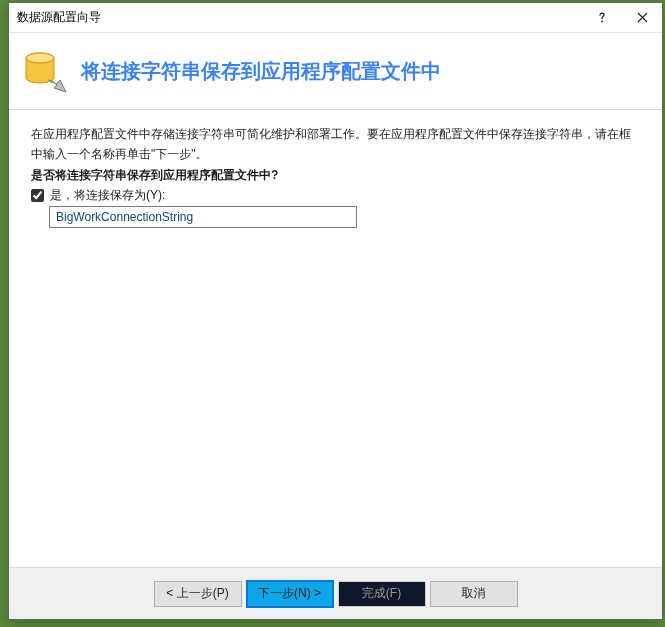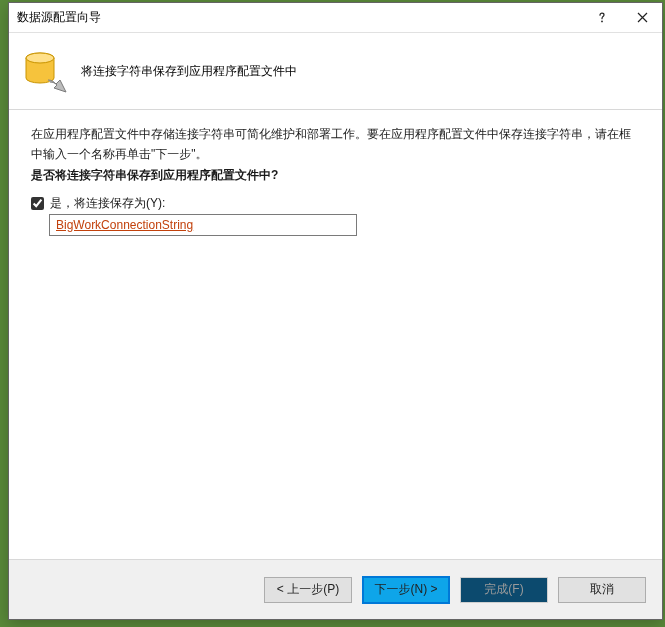--- a/index.html
+++ b/index.html
@@ -53,69 +53,67 @@
   }
   .header-icon {
     width: 48px;
     height: 48px;
     margin-right: 12px;
     display: flex;
     align-items: center;
     justify-content: center;
   }
   .header-title {
-    font-size: 12px;
-    font-weight: normal;
-    color: #000000;
+    font-size: 20px;
+    font-weight: bold;
+    color: #3b82f6;
   }
   .sep {
     height: 1px;
     background: #d8d8d8;
     margin: 0 0 0 0;
   }
   .content {
     flex: 1;
     padding: 14px 20px 10px 22px;
     color: #1a1a1a;
     line-height: 1.7;
   }
   .desc {
     margin-bottom: 0;
   }
   .question {
     font-weight: bold;
-    margin-bottom: 8px;
   }
   .check-row {
     display: flex;
     align-items: center;
   }
   .check-row input[type="checkbox"] {
     width: 13px; height: 13px; margin: 0 6px 0 0;
     accent-color: #333;
   }
   .name-input {
     margin-left: 18px;
     width: 308px;
     height: 22px;
     border: 1px solid #7a7a7a;
     padding: 2px 6px;
     font-family: inherit;
     font-size: 12px;
-    color: #c2410c;
+    color: #0c4a6e;
     background: #fff;
-    text-decoration: underline;
   }
   .footer {
-    height: 60px;
+    height: 52px;
     display: flex;
     align-items: center;
-    justify-content: flex-end;
+    justify-content: center;
     padding: 0 16px;
-    gap: 10px;
+    gap: 4px;
     background: #f0f0f0;
     border-top: 1px solid #d8d8d8;
   }
   .footer button {
     min-width: 88px;
     height: 26px;
     font-family: inherit;
     font-size: 12px;
     background: #e1e1e1;
     border: 1px solid #adadad;
@@ -123,21 +121,21 @@
     padding: 0 10px;
     cursor: pointer;
   }
   .footer button.primary {
     border: 2px solid #0078d7;
     background: #0ea5e9;
     height: 28px;
   }
   .footer button:disabled {
     color: #9a9a9a;
-    background: #0c4a6e;
+    background: #0f172a;
     border-color: #cfcfcf;
     cursor: default;
   }
 </style>
 </head>
 <body>
 
 <div class="dialog">
 
   <div class="titlebar">

